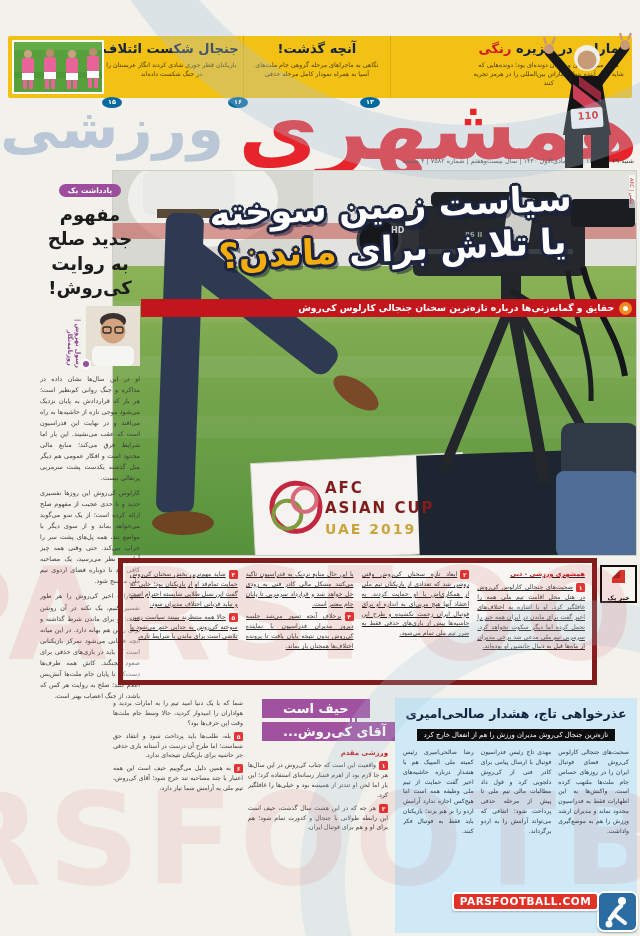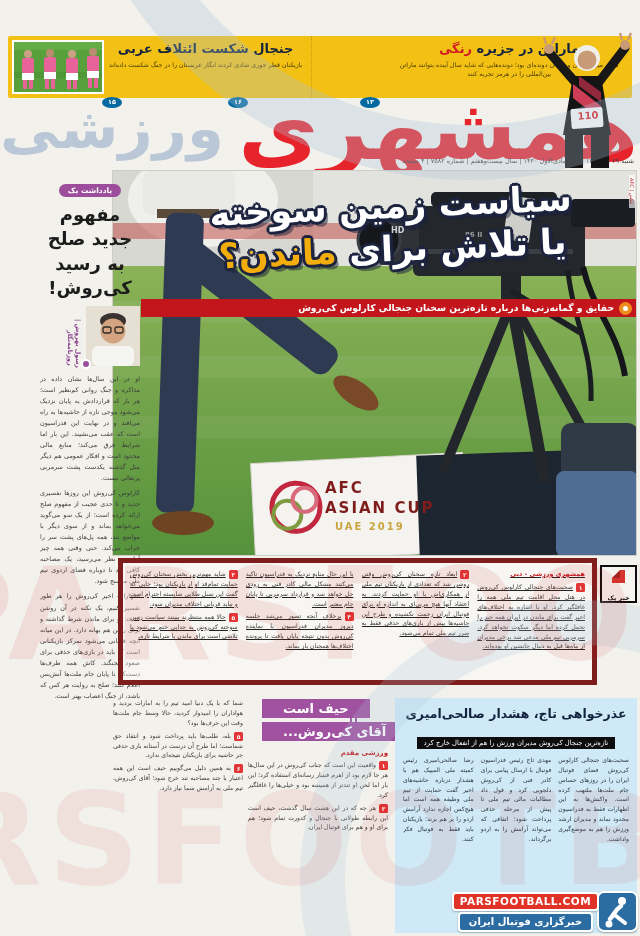--- a/index.html
+++ b/index.html
@@ -55,21 +55,21 @@
   
   .op-box{position:absolute;left:262px;top:698px;z-index:3;text-align:left;}
   .op-box .l{display:inline-block;background:#a0519f;color:#fff;font-size:13px;font-weight:bold;padding:2px 21px;margin-bottom:3px;}
   .op-brackets{position:absolute;left:350px;top:700px;width:12px;height:26px;border-top:2px solid #a0519f;border-left:2px solid #a0519f;z-index:3;}
   .op-brackets:after{content:"";position:absolute;left:3px;top:3px;width:9px;height:20px;border-top:2px solid #a0519f;border-left:2px solid #a0519f;}
   .op-author{position:absolute;left:248px;top:749px;width:140px;text-align:right;font-size:7px;font-weight:bold;color:#c3161c;z-index:3;}
   .op-col{position:absolute;z-index:3;font-size:6.15px;line-height:1.6;text-align:justify;color:#3a3a3a;overflow:hidden;}
   .op-col p{margin:0 0 3px;}
   
   .blue-box{position:absolute;left:395px;top:698px;width:242px;height:235px;background:#cfe9f6;z-index:3;padding:6px 8px;overflow:hidden;}
-  .blue-head{font-size:12.5px;font-weight:bold;color:#13233f;text-align:center;margin:2px 0 16px;}
+  .blue-head{font-size:12.5px;font-weight:bold;color:#13233f;text-align:center;margin:2px 0 8px;}
   .blue-sub{width:fit-content;margin:0 auto 6px;background:#0d0d0d;color:#fff;font-size:6.8px;padding:2px 7px;}
   .blue-cols{display:flex;gap:7px;direction:rtl;height:160px;overflow:hidden;}
   .blue-cols div{flex:1;font-size:6.1px;line-height:1.62;text-align:justify;color:#2e3a44;}
   
   .pf{position:absolute;left:452px;top:891px;width:186px;height:44px;z-index:8;direction:ltr;}
   .pf-icon{position:absolute;right:0;top:0;width:41px;height:41px;background:#2b6ca3;border-radius:7px;border:2px solid #fff;box-shadow:0 1px 2px rgba(0,0,0,.3);}
   .pf-red{position:absolute;left:0;top:1px;width:147px;height:19px;background:#e03226;border-radius:4px;border:2px solid #fff;color:#fff;font-size:10.5px;font-weight:bold;text-align:center;line-height:15px;letter-spacing:.5px;box-shadow:0 1px 2px rgba(0,0,0,.25);}
   .pf-blue{position:absolute;left:6px;top:21px;width:135px;height:20px;background:#2b6ca3;border-radius:4px;border:2px solid #fff;color:#fff;font-size:10px;font-weight:bold;text-align:center;line-height:15px;direction:rtl;box-shadow:0 1px 2px rgba(0,0,0,.25);}
   
   .wm{position:absolute;pointer-events:none;z-index:9;}
@@ -84,20 +84,24 @@
 
 <div class="page">
 
   <div class="banner">
 
     <div class="teaser" style="flex:1.15;padding-left:80px;">
       <div class="teaser-title"><span>ماراتن در جزیره </span><span class="accent">رنگی</span></div>
       <div class="teaser-sub">هرمز میزبان زنان و مردان دونده‌ای بود؛ دونده‌هایی که شاید سال آینده بتوانند ماراتن بین‌المللی را در هرمز تجربه کنند</div>
     </div>
 
+    <div class="teaser">
+      <div class="teaser-title"><span>آنچه گذشت!</span></div>
+      <div class="teaser-sub">نگاهی به ماجراهای مرحله گروهی جام ملت‌های آسیا به همراه نمودار کامل مرحله حذفی</div>
+    </div>
 
     <div class="teaser" style="padding-right:4px;padding-left:96px;">
       <div class="teaser-title"><span>جنجال شکست ائتلاف عربی</span></div>
       <div class="teaser-sub">بازیکنان قطر جوری شادی کردند انگار عربستان را در جنگ شکست داده‌اند</div>
     </div>
   </div>
 
   <div style="position:absolute;left:12px;top:40px;width:92px;height:54px;border:2px solid #fff;z-index:4;">
     <svg width="88" height="50" viewBox="0 0 88 50">
       <rect width="88" height="50" fill="#57a03c"></rect>
@@ -217,31 +221,31 @@
 
     <div class="kicker">
       <span class="kicker-dot"></span>
       <span>حقایق و گمانه‌زنی‌ها درباره تازه‌ترین سخنان جنجالی کارلوس کی‌روش</span>
     </div>
 
     <span class="cam-label" style="left:278px;top:55px;font-size:8px;">HD</span>
     <span class="cam-label" style="left:352px;top:60px;font-size:7px;color:#9aa0a6;">86 II</span>
     <span class="board-txt" style="left:212px;top:308px;font-size:15px;">AFC</span>
     <span class="board-txt" style="left:212px;top:328px;font-size:15px;">ASIAN CUP</span>
-    <span class="board-txt" style="left:222px;top:350px;font-size:10px;color:#caa53f;">UAE 2019</span>
+    <span class="board-txt" style="left:212px;top:350px;font-size:14px;color:#caa53f;">UAE 2019</span>
 
     <div class="photo-cap">عکس | AFC</div>
   </div>
 
   <div class="side">
     <div style="text-align:center;">
       <span class="side-tag">یادداشت یک</span>
     </div>
     <div class="side-head">
-      <span>مفهوم جدید صلح</span><br><span>به رسید کی‌روش!</span>
+      <span>مفهوم جدید صلح</span><br><span>به روایت کی‌روش!</span>
     </div>
     <div class="side-photo-row">
       <div style="position:absolute;right:0;top:0;width:54px;height:60px;">
         <svg width="54" height="60" viewBox="0 0 54 60">
           <rect width="54" height="60" fill="#e6dfd4"></rect>
           <ellipse cx="27" cy="15" rx="13" ry="8" fill="#3a3230"></ellipse>
           <circle cx="27" cy="25" r="12.5" fill="#d3a47f"></circle>
           <rect x="17" y="21" width="8" height="6" rx="2" fill="none" stroke="#2d2a28" stroke-width="1.3"></rect>
           <rect x="29" y="21" width="8" height="6" rx="2" fill="none" stroke="#2d2a28" stroke-width="1.3"></rect>
           <rect x="6" y="40" width="42" height="20" rx="6" fill="#f5f5f2"></rect>
@@ -312,21 +316,20 @@
   <div class="pf">
     <div class="pf-icon">
       <svg width="37" height="37" viewBox="0 0 37 37">
         <circle cx="23" cy="8" r="4" fill="#fff"></circle>
         <path d="M22,13 C16,17 15,22 11,26" stroke="#fff" stroke-width="4.5" fill="none" stroke-linecap="round"></path>
         <line x1="17" y1="23" x2="26" y2="30" stroke="#fff" stroke-width="4" stroke-linecap="round"></line>
         <circle cx="10" cy="31" r="3.5" fill="#fff"></circle>
       </svg>
     </div>
     <div class="pf-red">PARSFOOTBALL.COM</div>
-    <div class="pf-blue">خبرگزاری فوتبال ایران</div>
   </div>
 
   <div class="wm ring1"></div>
   <div class="wm ring2"></div>
   <div class="wm band b1">PARSFOOTBALL.COM</div>
   <div class="wm band b2">PARSFOOTBALL.COM</div>
 
 </div>
 
 </body></html>

